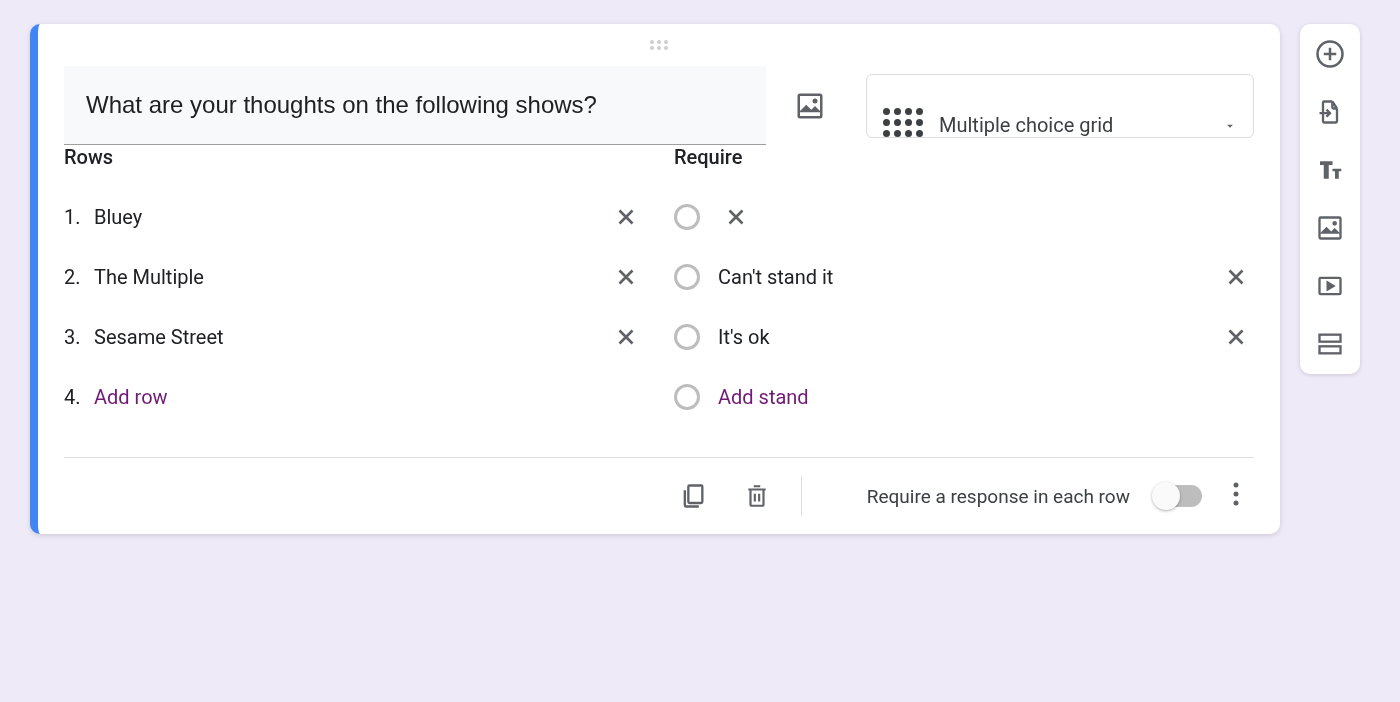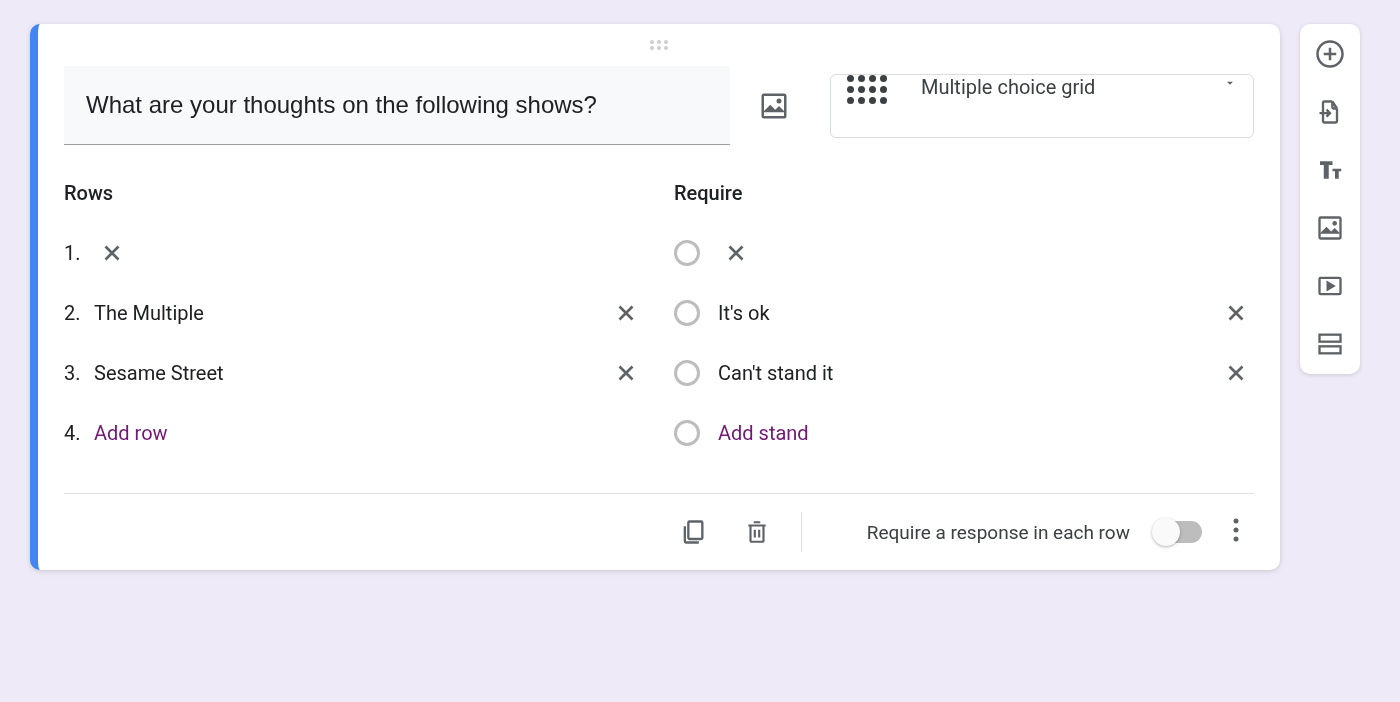--- a/index.html
+++ b/index.html
@@ -56,28 +56,28 @@
     display: flex;
     align-items: center;
     justify-content: center;
     color: #5f6368;
     cursor: pointer;
     margin-top: 16px;
   }
   .type-selector {
     margin-top: 8px;
     margin-left: 12px;
-    width: 424px;
+    width: 388px;
     height: 64px;
     border: 1px solid #dadce0;
     border-radius: 6px;
     display: flex;
-    align-items: flex-start;
+    align-items: flex-end;
     padding: 0 16px;
-    gap: 34px;
+    gap: 16px;
     cursor: pointer;
     color: #202124;
   }
   .type-icon {
     display: grid;
     grid-template-columns: repeat(4, 7px);
     grid-template-rows: repeat(3, 7px);
     gap: 4px;
   }
   .type-icon .dot {
@@ -87,21 +87,20 @@
     flex: 1;
     font-size: 20px;
     color: #3c4043;
   }
   .dropdown-caret {
     color: #5f6368;
   }
 
   .grid-body {
     display: flex;
-    margin-top: 36px;
     gap: 30px;
   }
   .col {
     flex: 1;
   }
   .col h3 {
     font-size: 20px;
     font-weight: 500;
     color: #202124;
     margin: 0 0 18px 0;
@@ -274,20 +273,21 @@
       </span>
     </div>
   </div>
 
   <div class="grid-body">
     <div class="col">
       <h3>Rows</h3>
 
       <div class="item-row">
         <span class="row-num">1.</span>
+        <span class="row-label">Bluey</span>
         <span class="remove-x">
           <svg width="26" height="26" viewBox="0 0 24 24" fill="none" stroke="currentColor" stroke-width="2.5">
               <path d="M6 6 L18 18 M18 6 L6 18"></path>
             </svg>
         </span>
       </div>
       <div class="item-row">
         <span class="row-num">2.</span>
         <span class="row-label">The Multiple</span>
         <span class="remove-x">
@@ -317,30 +317,30 @@
       <div class="item-row">
         <span class="radio-circle"></span>
         <span class="remove-x">
           <svg width="26" height="26" viewBox="0 0 24 24" fill="none" stroke="currentColor" stroke-width="2.5">
               <path d="M6 6 L18 18 M18 6 L6 18"></path>
             </svg>
         </span>
       </div>
       <div class="item-row">
         <span class="radio-circle"></span>
+        <span class="col-label">Can't stand it</span>
+        <span class="remove-x">
+          <svg width="26" height="26" viewBox="0 0 24 24" fill="none" stroke="currentColor" stroke-width="2.5">
+              <path d="M6 6 L18 18 M18 6 L6 18"></path>
+            </svg>
+        </span>
+      </div>
+      <div class="item-row">
+        <span class="radio-circle"></span>
         <span class="col-label">It's ok</span>
-        <span class="remove-x">
-          <svg width="26" height="26" viewBox="0 0 24 24" fill="none" stroke="currentColor" stroke-width="2.5">
-              <path d="M6 6 L18 18 M18 6 L6 18"></path>
-            </svg>
-        </span>
-      </div>
-      <div class="item-row">
-        <span class="radio-circle"></span>
-        <span class="col-label">Can't stand it</span>
         <span class="remove-x">
           <svg width="26" height="26" viewBox="0 0 24 24" fill="none" stroke="currentColor" stroke-width="2.5">
               <path d="M6 6 L18 18 M18 6 L6 18"></path>
             </svg>
         </span>
       </div>
       <div class="item-row">
         <span class="radio-circle"></span>
         <span class="col-label add-placeholder">Add stand</span>
       </div>

